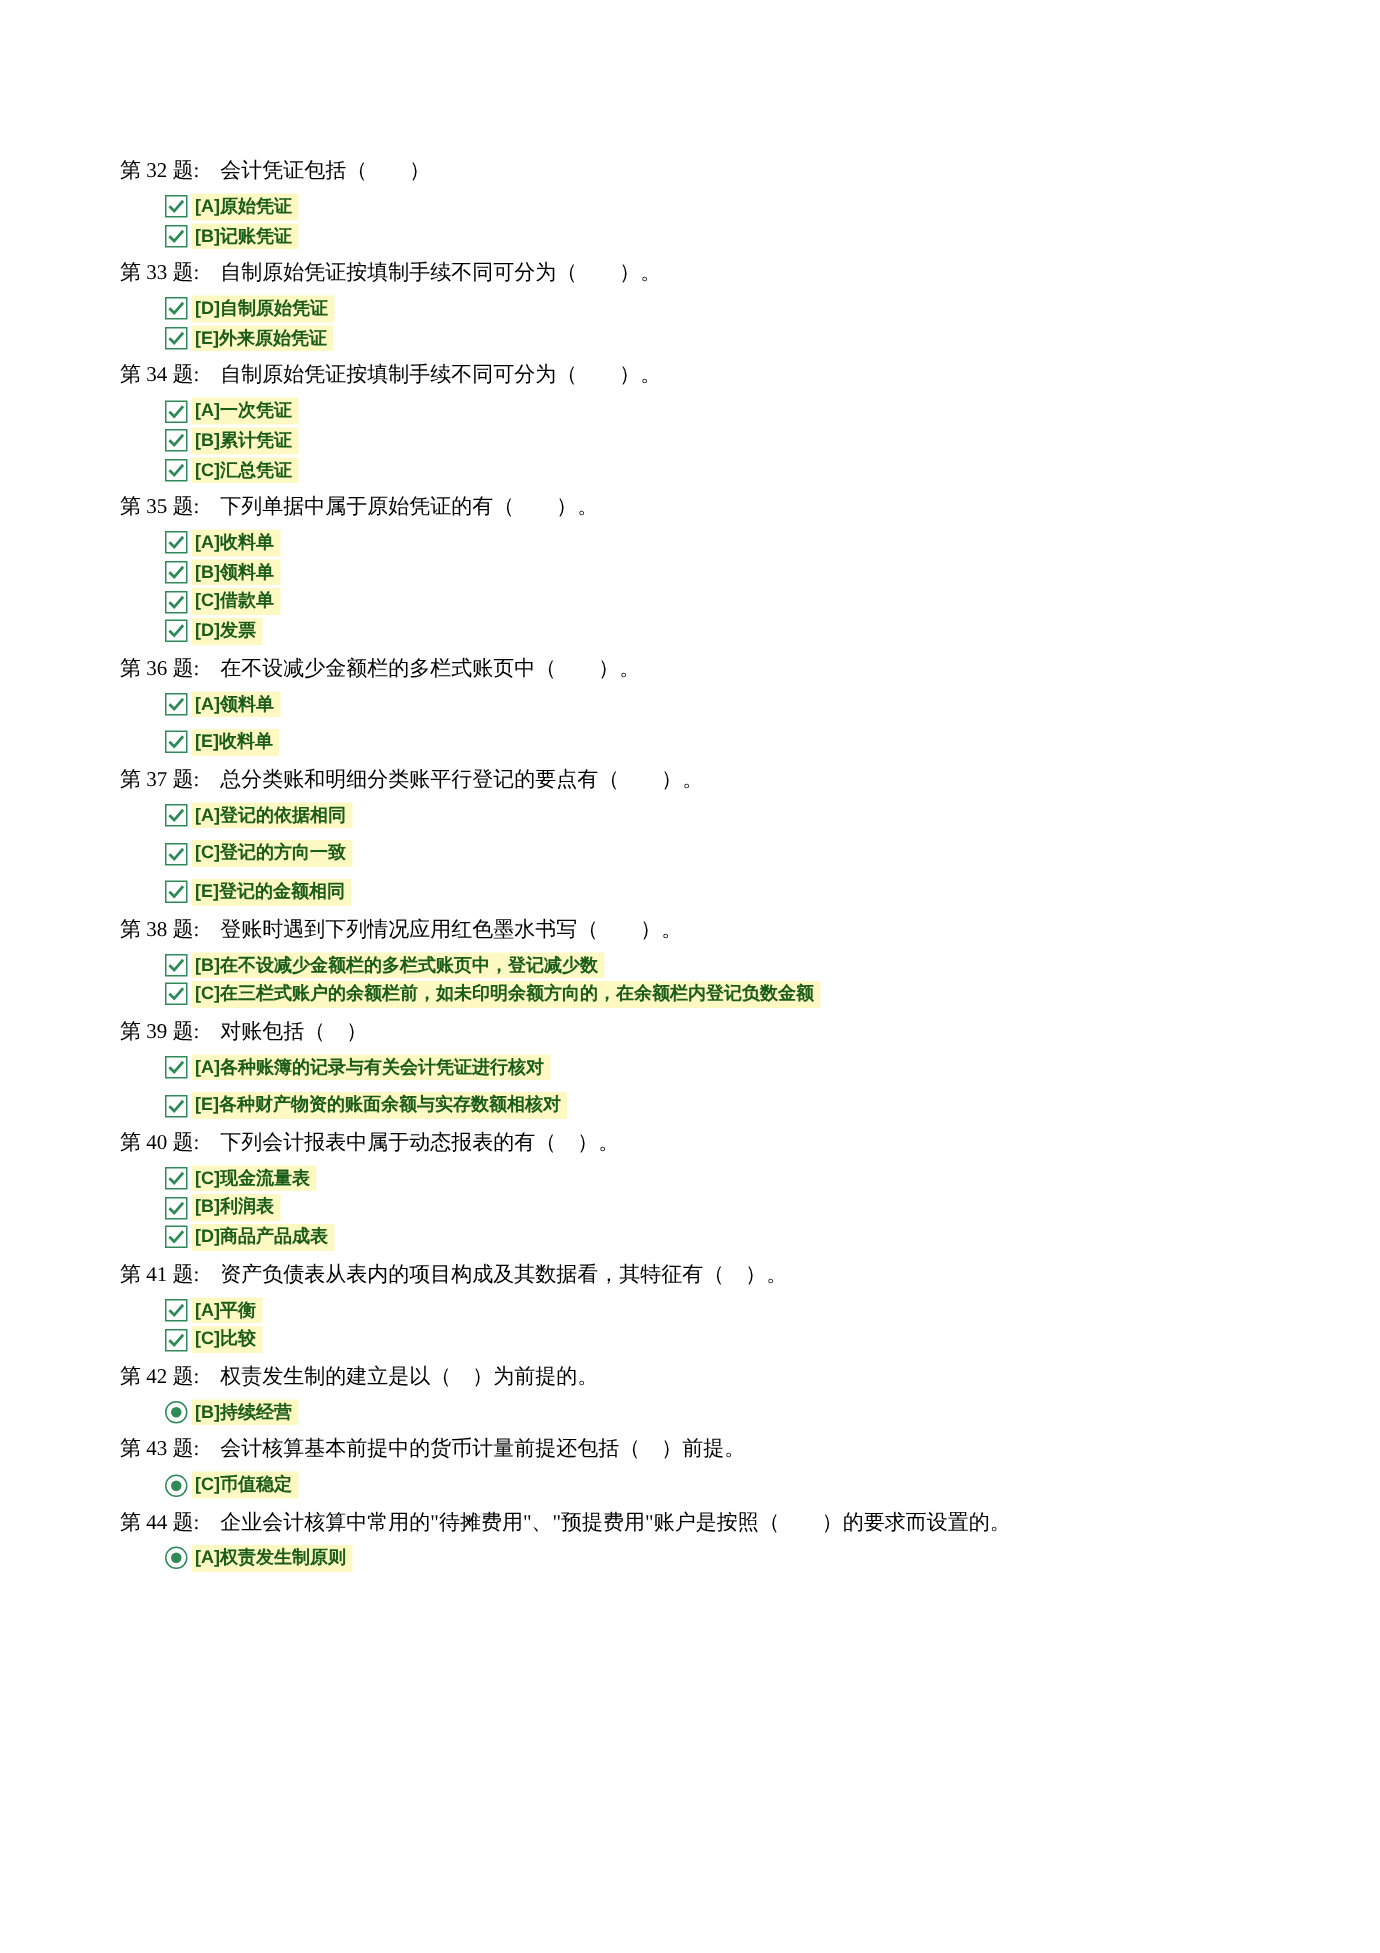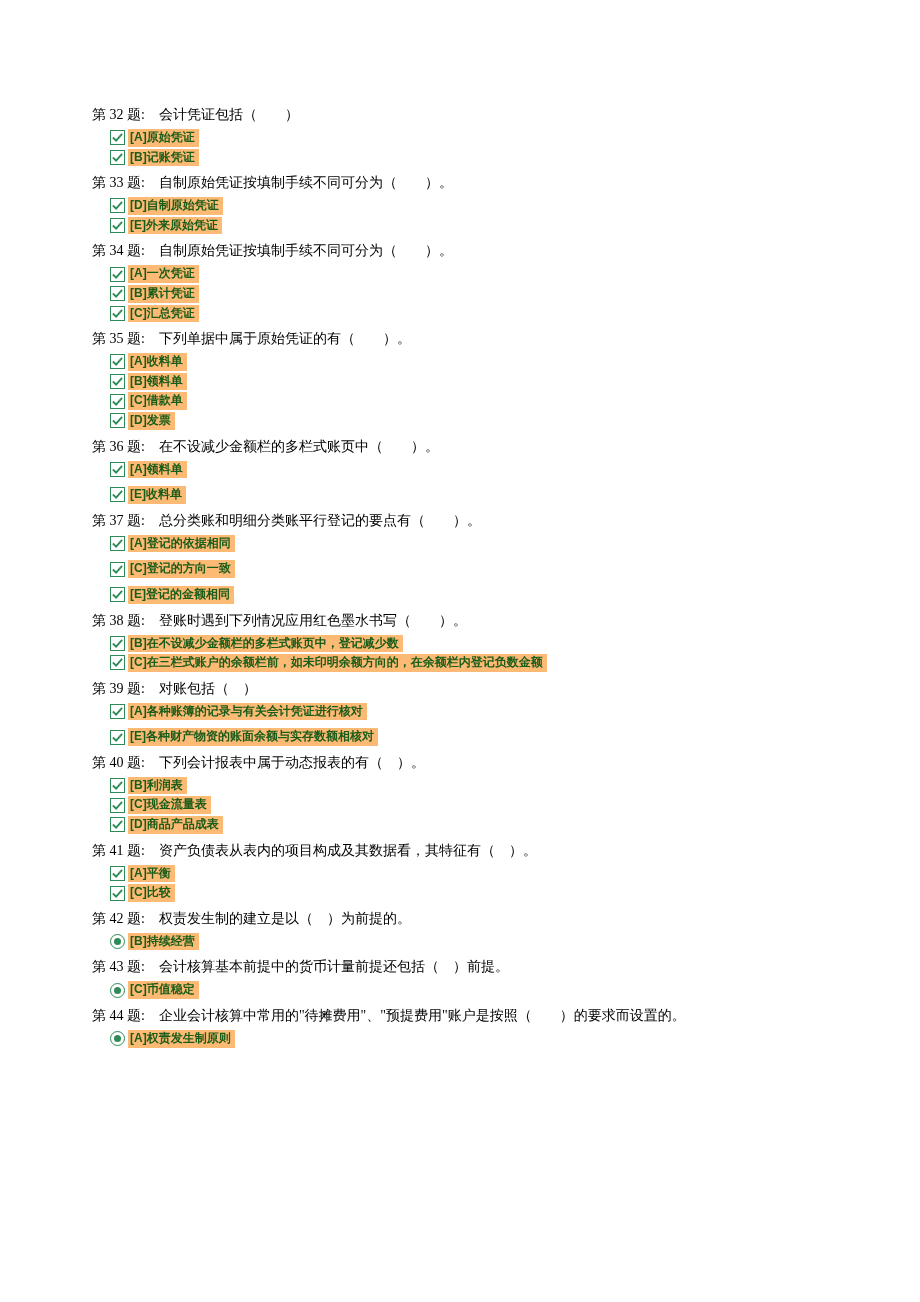--- a/index.html
+++ b/index.html
@@ -9,21 +9,21 @@
       background: #fff;
       margin: 0;
       padding: 100px 80px 40px 80px;
       width: 920px;
       box-sizing: border-box;
     }
     .question {
       margin-bottom: 6px;
     }
     .question-text {
-      margin: 4px 12px;
+      margin: 4px 0;
       line-height: 1.5;
     }
     .options {
       padding-left: 30px;
     }
     .option {
       display: flex;
       align-items: center;
       margin: 2px 0;
       line-height: 1.3;
@@ -59,21 +59,21 @@
       width: 7px;
       height: 7px;
       border-radius: 50%;
       background: #2e8b57;
     }
     .option-label {
       font-family: Arial, SimSun, sans-serif;
       font-size: 12px;
       font-weight: bold;
       color: #1a5c1a;
-      background: #fdba74;
+      background: #fef9c3;
       padding: 1px 4px 1px 2px;
     }
     .spacer-small { height: 4px; }
   </style>
 </head>
 <body>
 
 <div id="container">
     <div class="question">
       <div class="question-text"><span>第 32 题:</span><span>　会计凭证包括（　　）</span></div>
@@ -281,29 +281,29 @@
     </div>
     <div class="question">
       <div class="question-text"><span>第 40 题:</span><span>　下列会计报表中属于动态报表的有（　）。</span></div>
       <div class="options">
         <div class="option">
           <span class="checkbox-icon">
             <svg viewBox="0 0 12 12">
               <path d="M1 6 L4.5 9.5 L11 2" stroke="#2e8b57" stroke-width="2" fill="none"></path>
             </svg>
           </span>
+          <span class="option-label">[C]现金流量表</span>
+        </div>
+        <div class="option">
+          <span class="checkbox-icon">
+            <svg viewBox="0 0 12 12">
+              <path d="M1 6 L4.5 9.5 L11 2" stroke="#2e8b57" stroke-width="2" fill="none"></path>
+            </svg>
+          </span>
           <span class="option-label">[B]利润表</span>
-        </div>
-        <div class="option">
-          <span class="checkbox-icon">
-            <svg viewBox="0 0 12 12">
-              <path d="M1 6 L4.5 9.5 L11 2" stroke="#2e8b57" stroke-width="2" fill="none"></path>
-            </svg>
-          </span>
-          <span class="option-label">[C]现金流量表</span>
         </div>
         <div class="option">
           <span class="checkbox-icon">
             <svg viewBox="0 0 12 12">
               <path d="M1 6 L4.5 9.5 L11 2" stroke="#2e8b57" stroke-width="2" fill="none"></path>
             </svg>
           </span>
           <span class="option-label">[D]商品产品成表</span>
         </div>
       </div>

